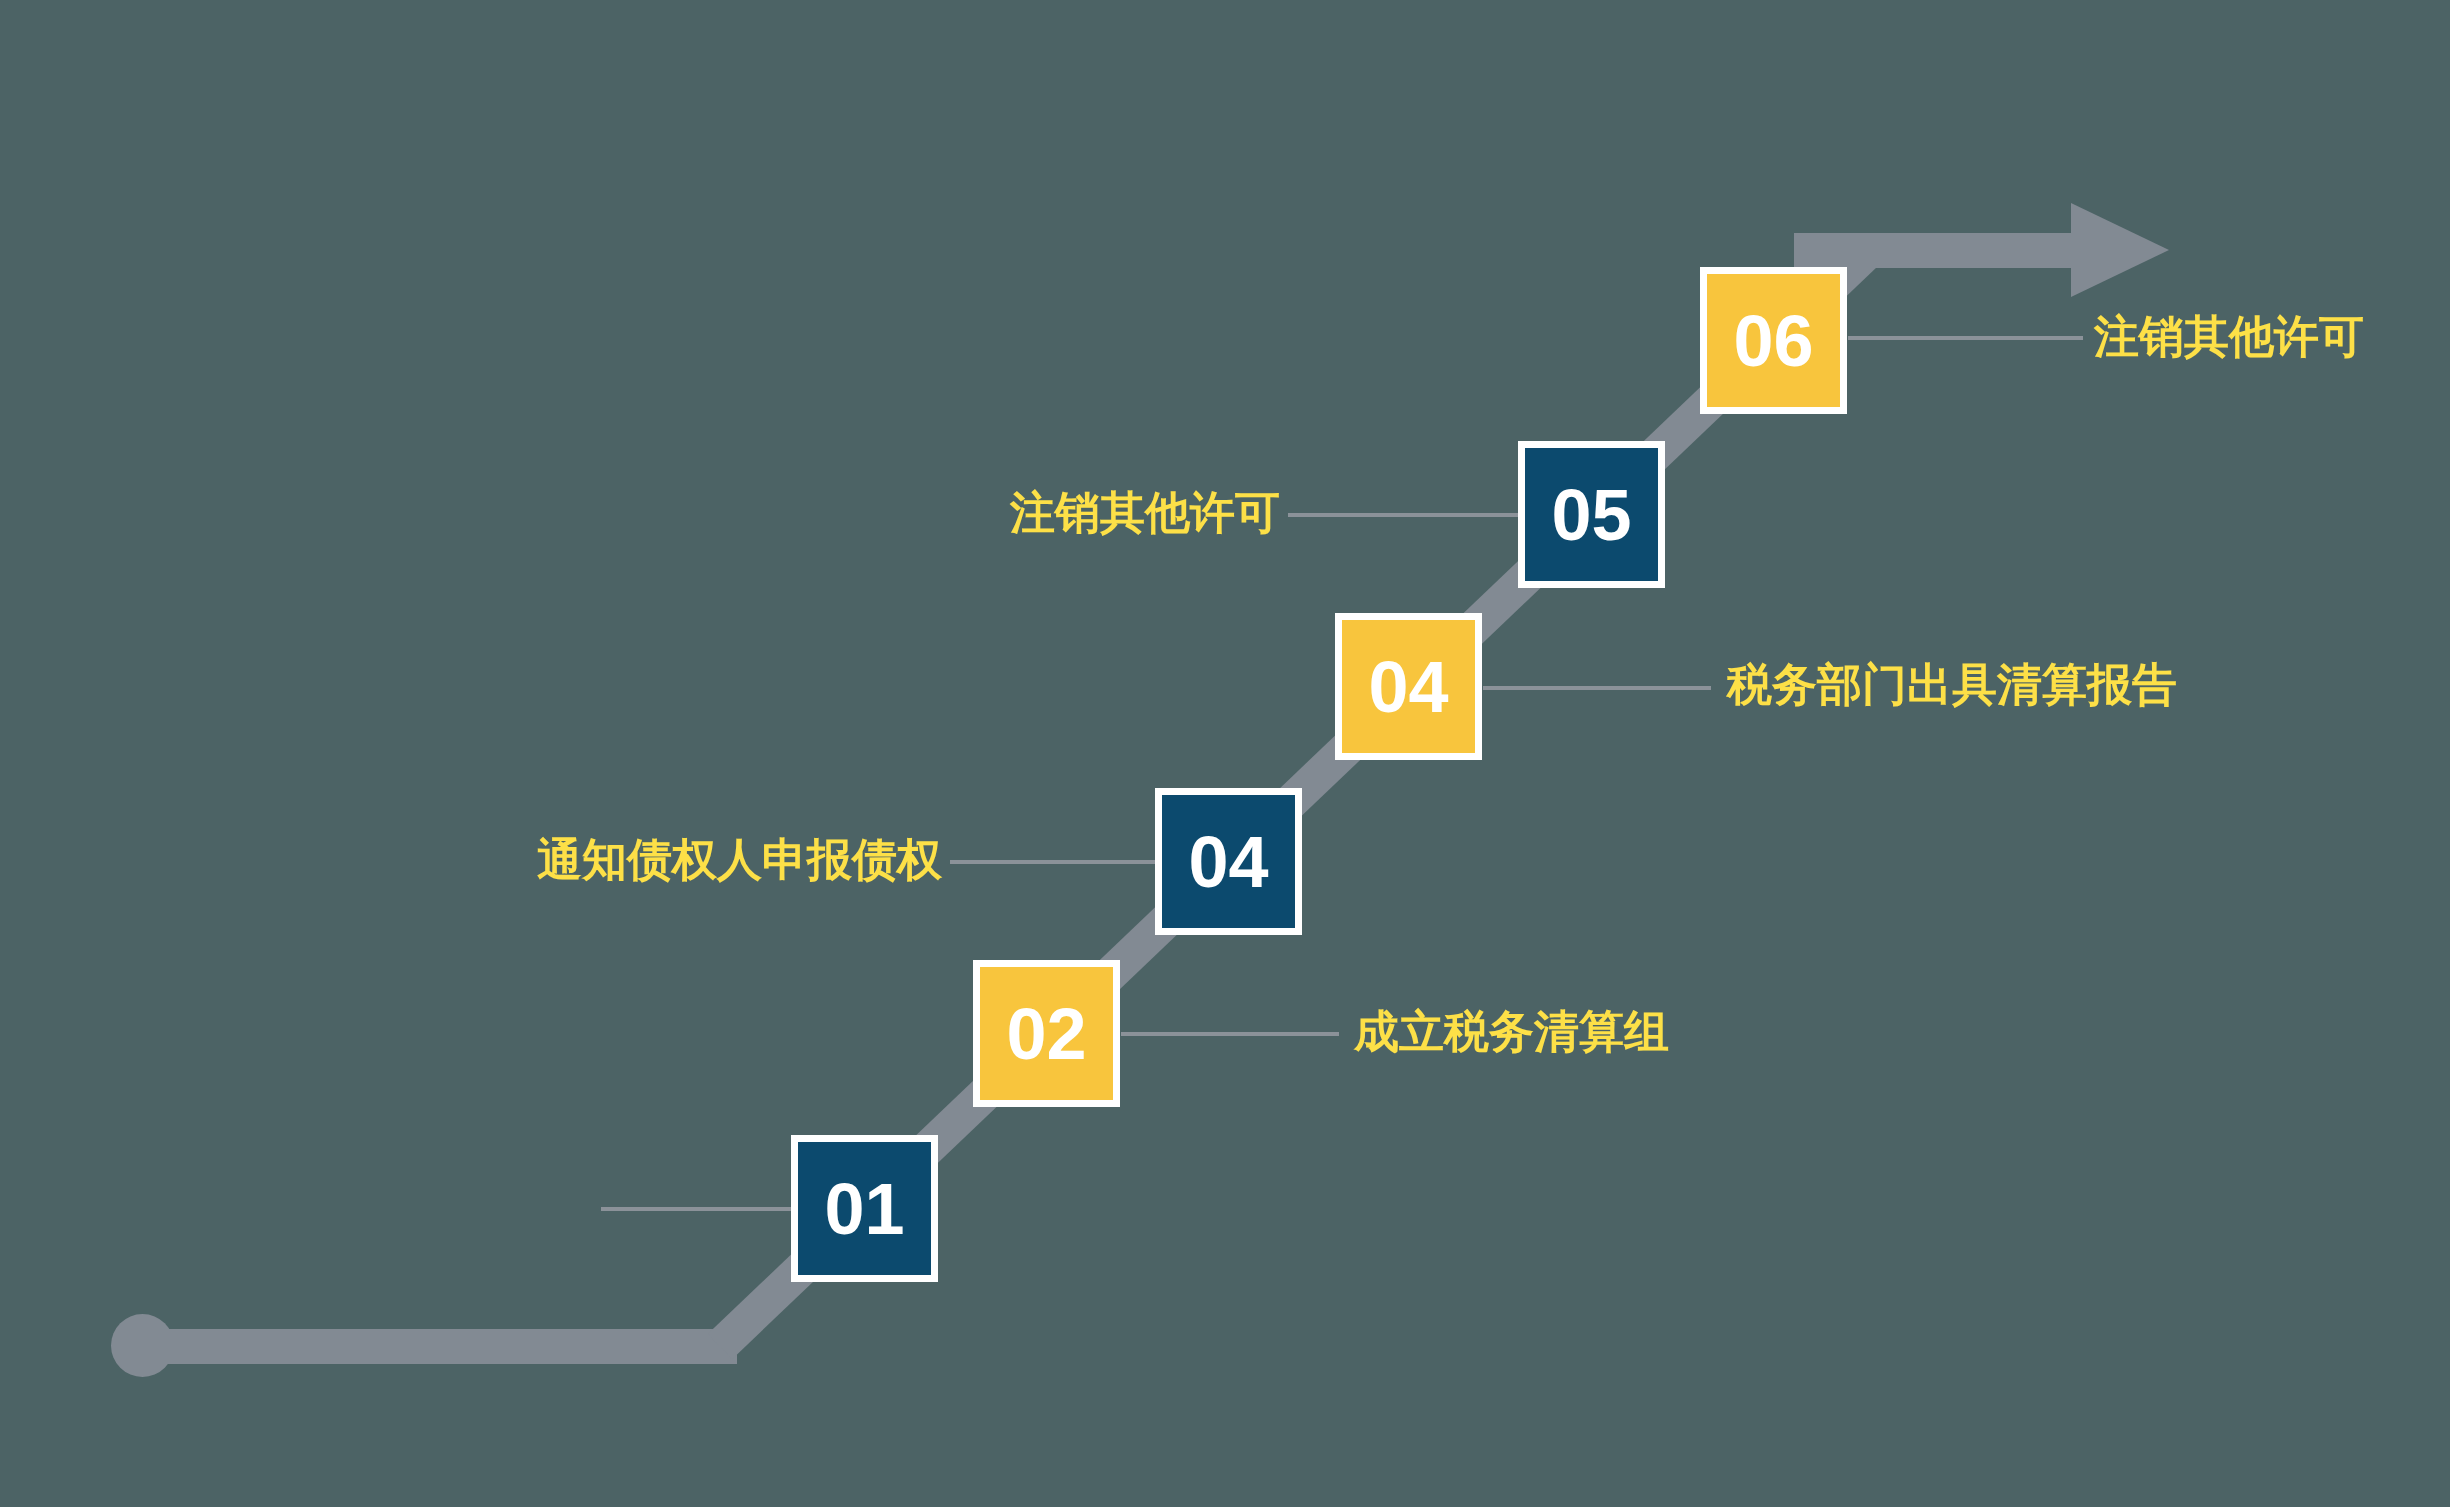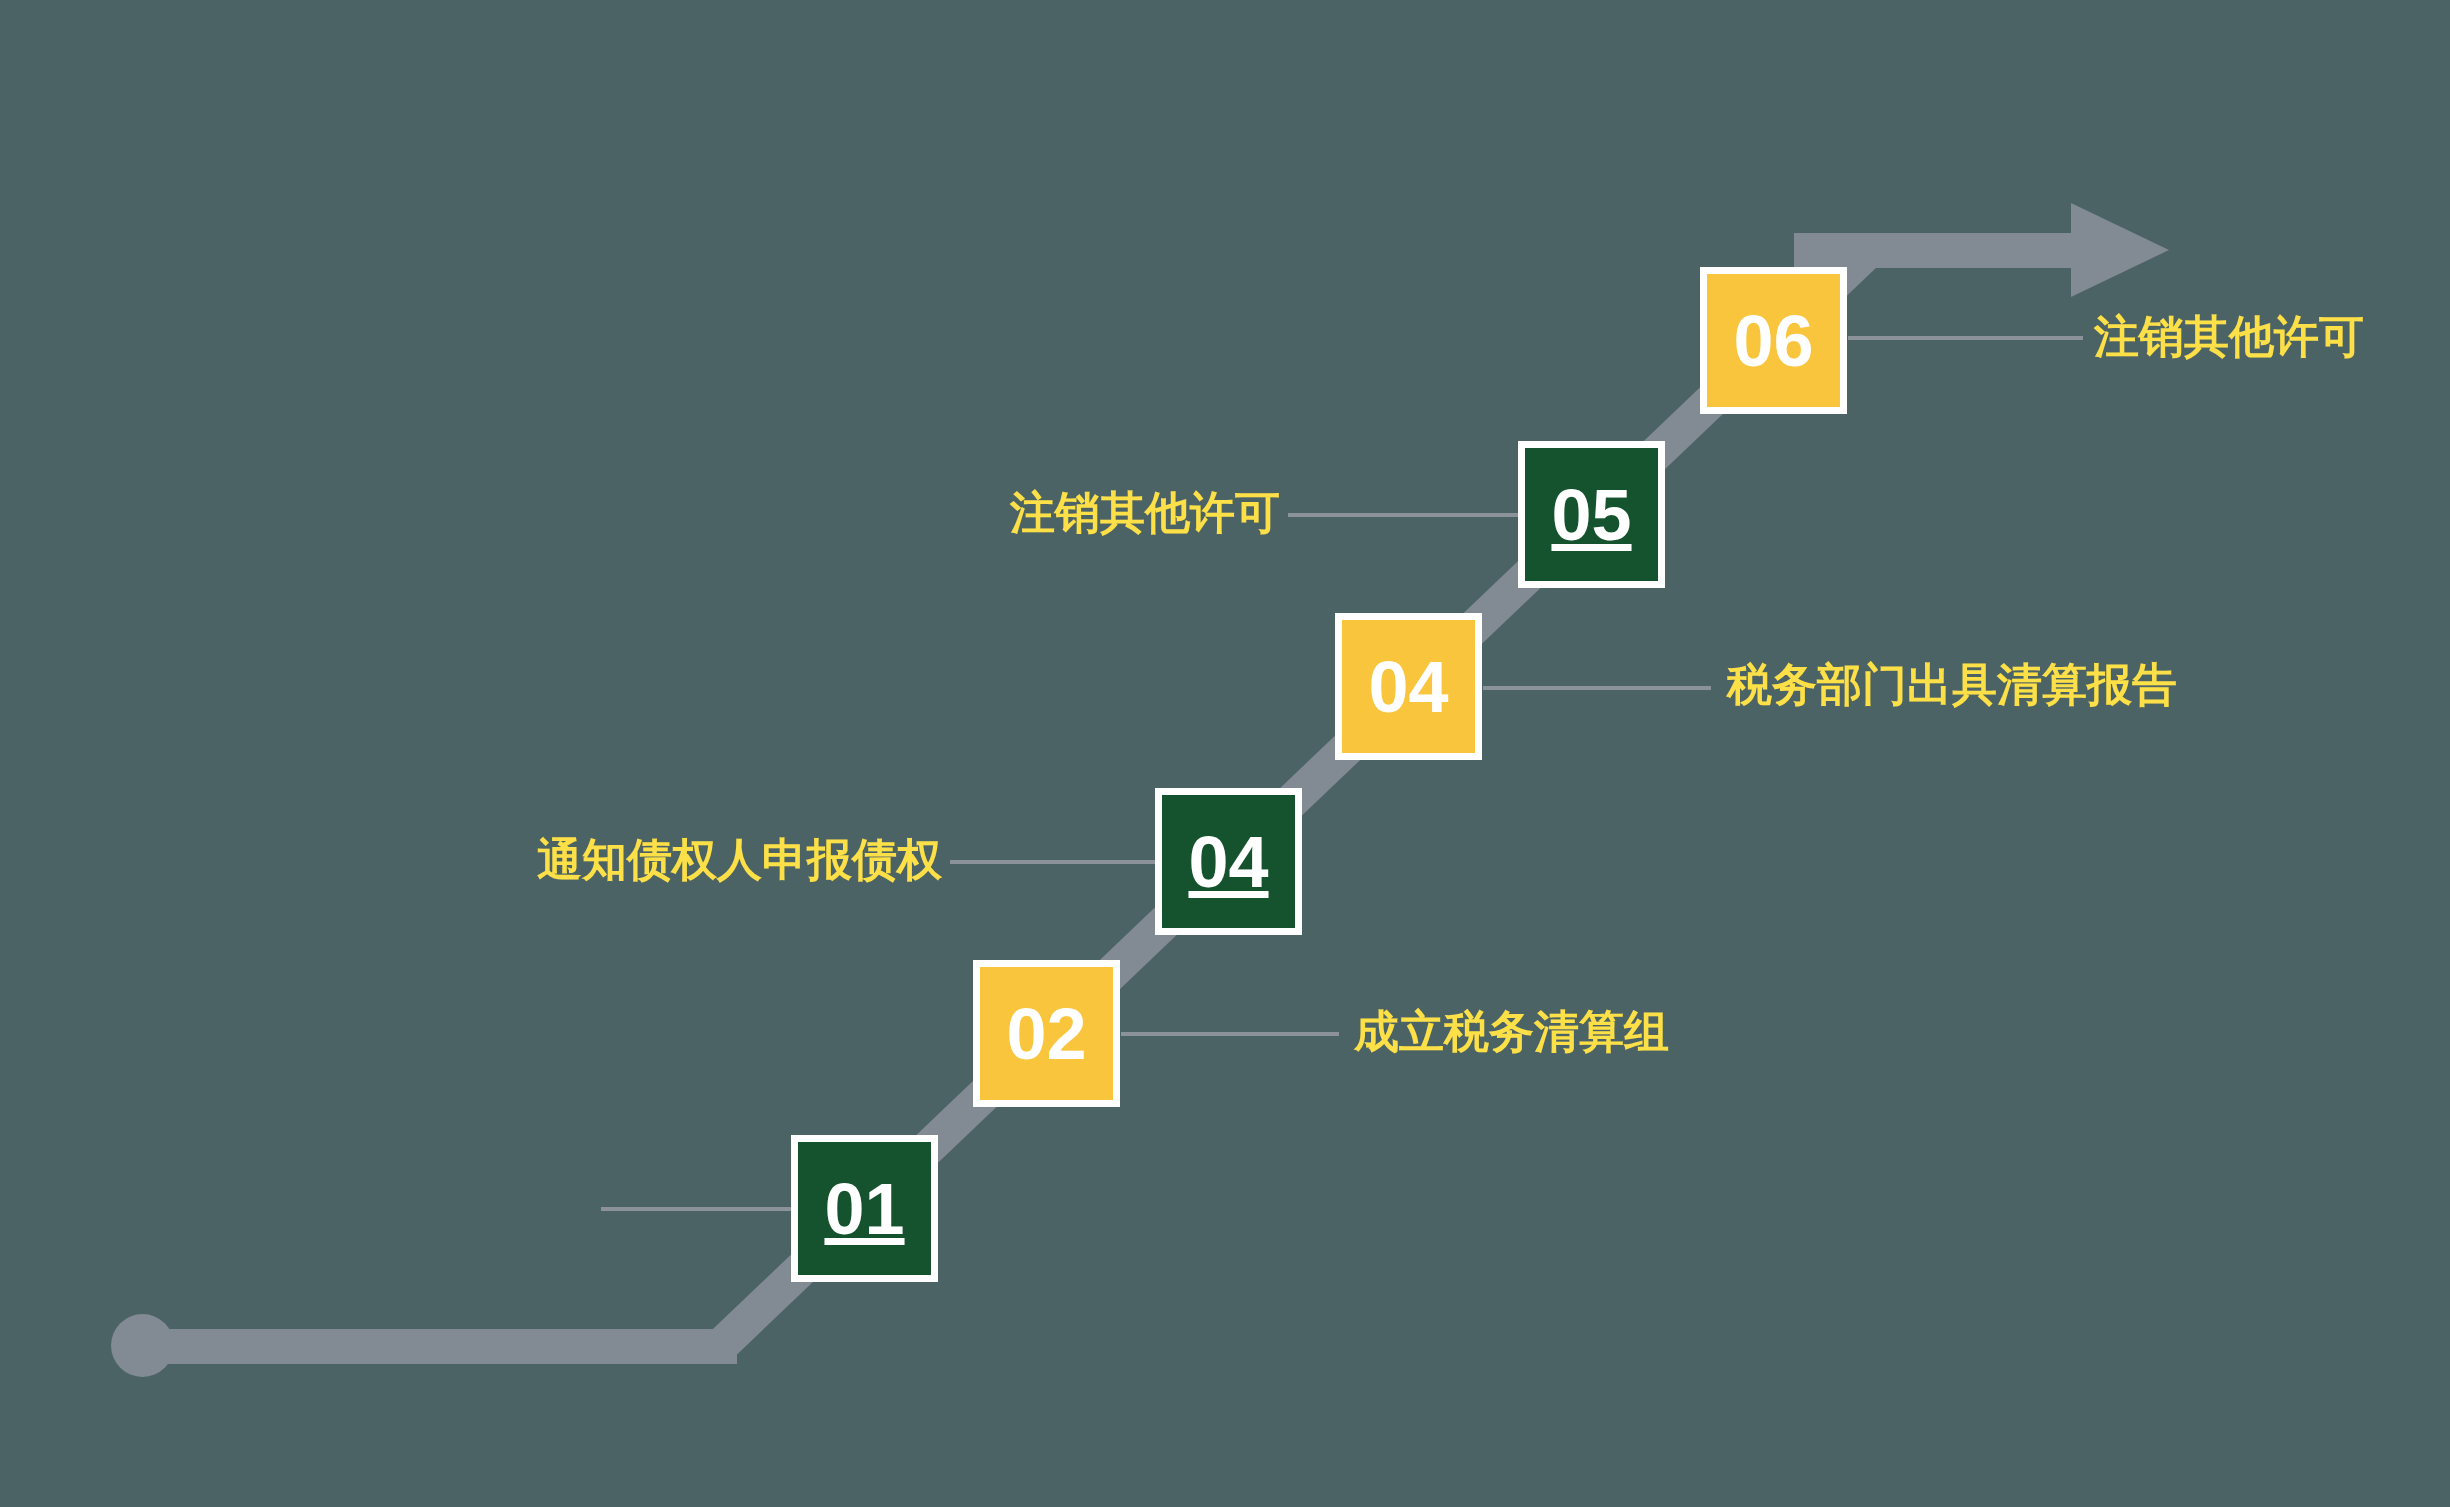--- a/index.html
+++ b/index.html
@@ -54,21 +54,21 @@
     border: 7.5px solid #ffffff;
     box-sizing: content-box;
     display: flex;
     align-items: center;
     justify-content: center;
     color: #ffffff;
     font-size: 72px;
     font-weight: bold;
     z-index: 3;
   }
-  .step-box.dark   { background: #14532d; text-decoration: underline; }
+  .step-box.dark   { background: #0c4a6e; }
   .step-box.yellow { background: #f8c53d; }
   .box-01 { left: 791px; top: 1135px; }
   .box-02 { left: 973px; top: 960px; }
   .box-03 { left: 1155px; top: 788px; }
   .box-04 { left: 1335px; top:  613px; }
   .box-05 { left: 1518px; top:  441px; }
   .box-06 { left: 1700px; top:  267px; }
   
   .connector {
     position: absolute;

